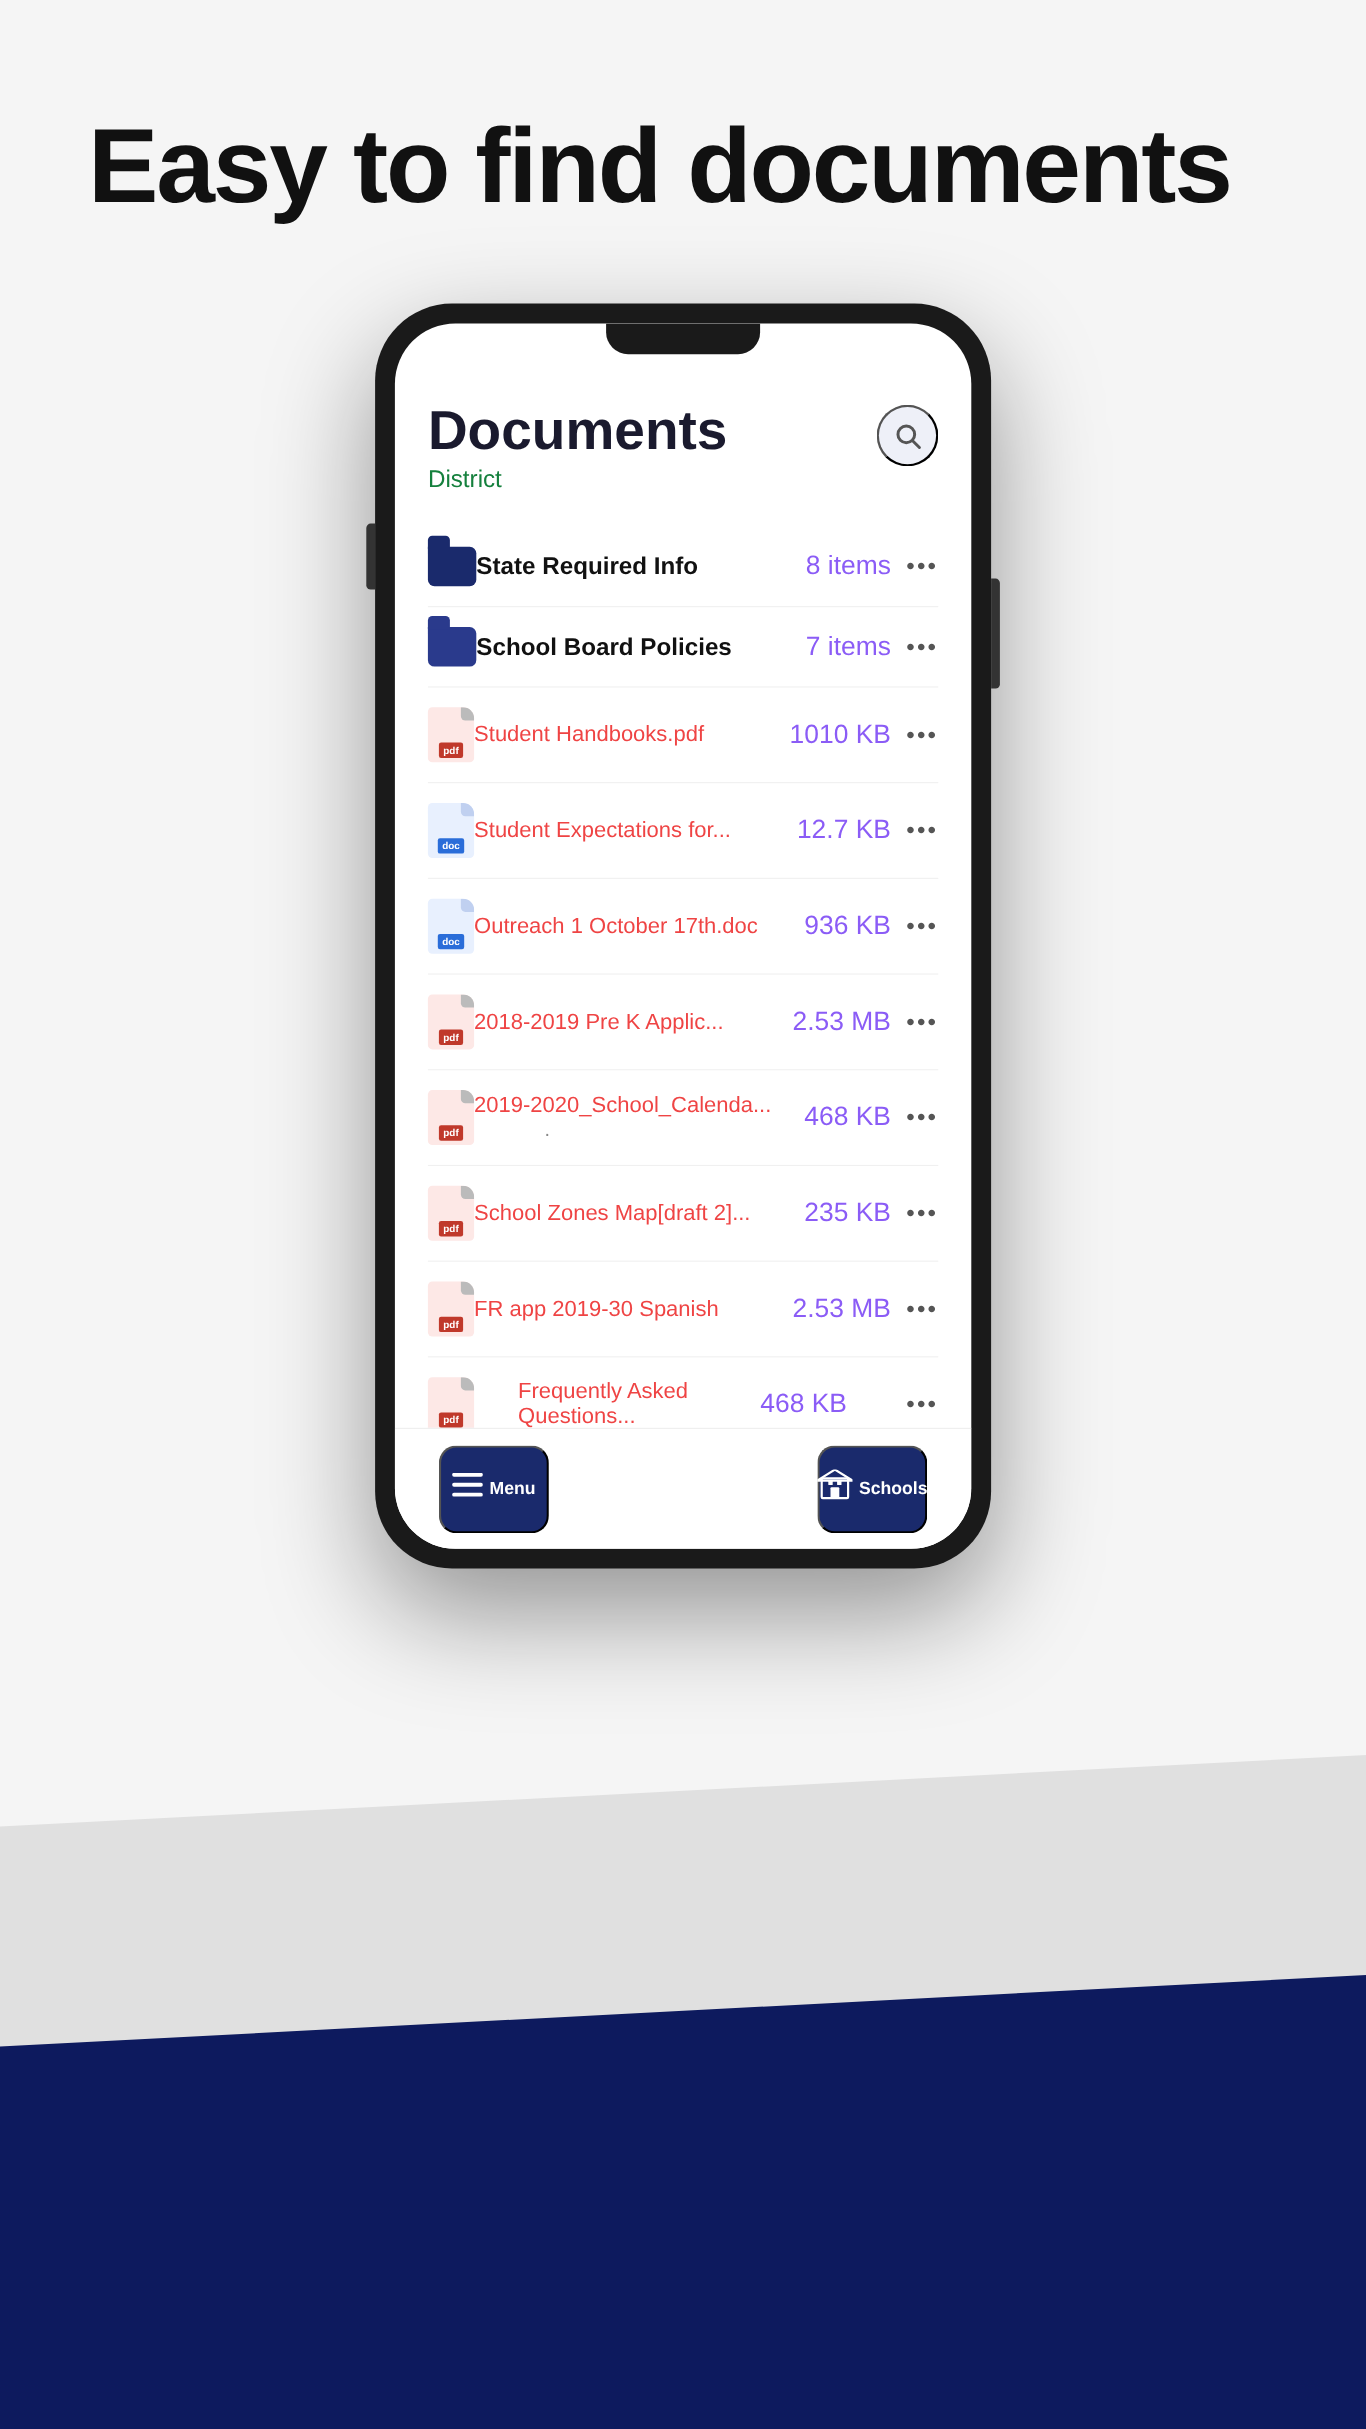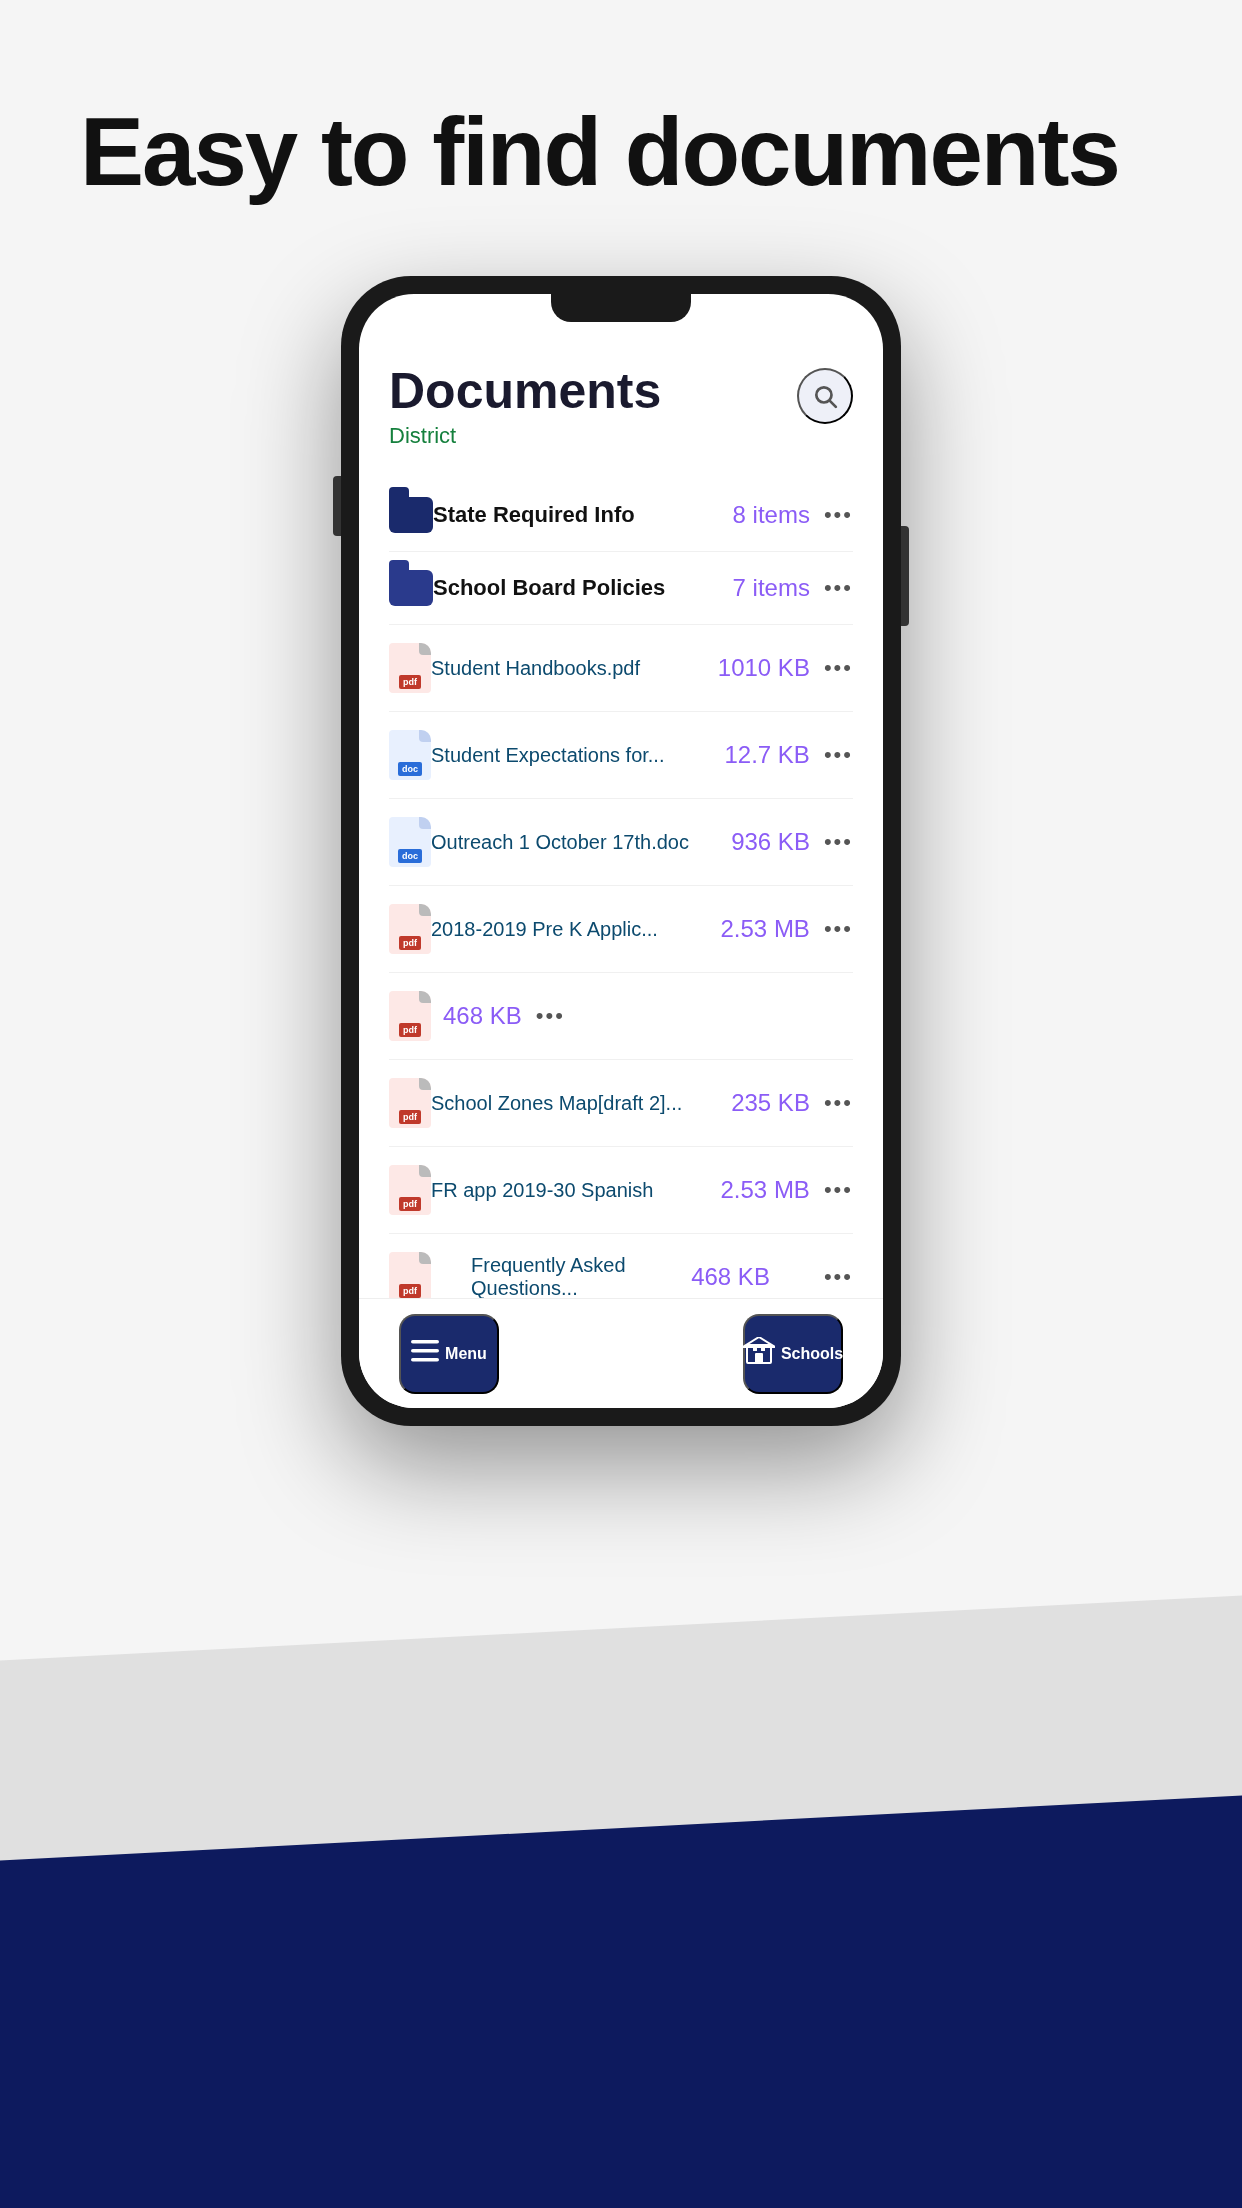--- a/index.html
+++ b/index.html
@@ -281,21 +281,21 @@
       background: #c0d0f0;
       border-radius: 0 8px 0 4px;
     }
 
     .item-info {
       flex: 1;
     }
 
     .item-name {
       font-size: 20px;
-      color: #0c4a6e;
+      color: #ef4444;
       font-weight: 400;
       text-align: right;
     }
 
     .item-name-bold {
       font-size: 22px;
       color: #111;
       font-weight: 700;
     }
 
@@ -439,20 +439,24 @@
           <div class="pdf-icon pdf-red"></div>
           <div class="item-info">
             <span class="item-name">2018-2019 Pre K Applic...</span>
           </div>
           <span class="item-meta">2.53 MB</span>
           <span class="more-btn">•••</span>
         </li>
 
         <li class="doc-item">
           <div class="pdf-icon pdf-red"></div>
+          <div class="item-info">
+            <span class="item-name">2019-2020_School_Calenda...</span>
+            <div class="calendar-dot">.</div>
+          </div>
           <span class="item-meta">468 KB</span>
           <span class="more-btn">•••</span>
         </li>
 
         <li class="doc-item">
           <div class="pdf-icon pdf-red"></div>
           <div class="item-info">
             <span class="item-name">School Zones Map[draft 2]...</span>
           </div>
           <span class="item-meta">235 KB</span>

